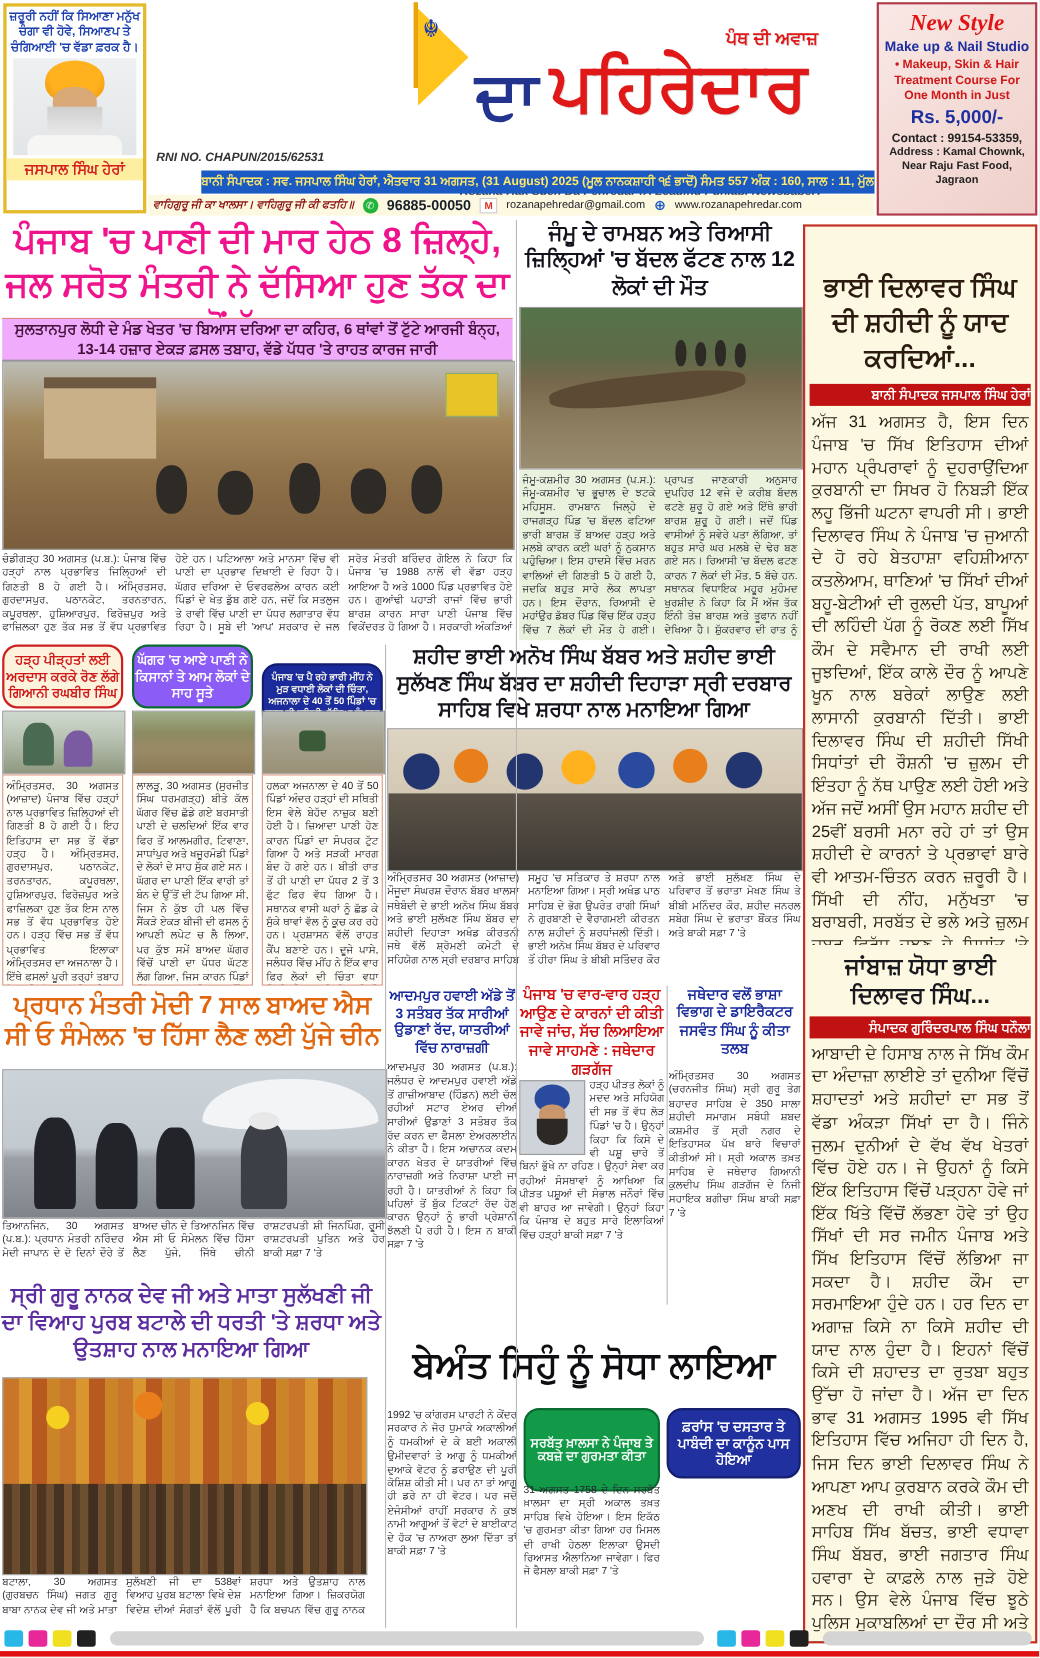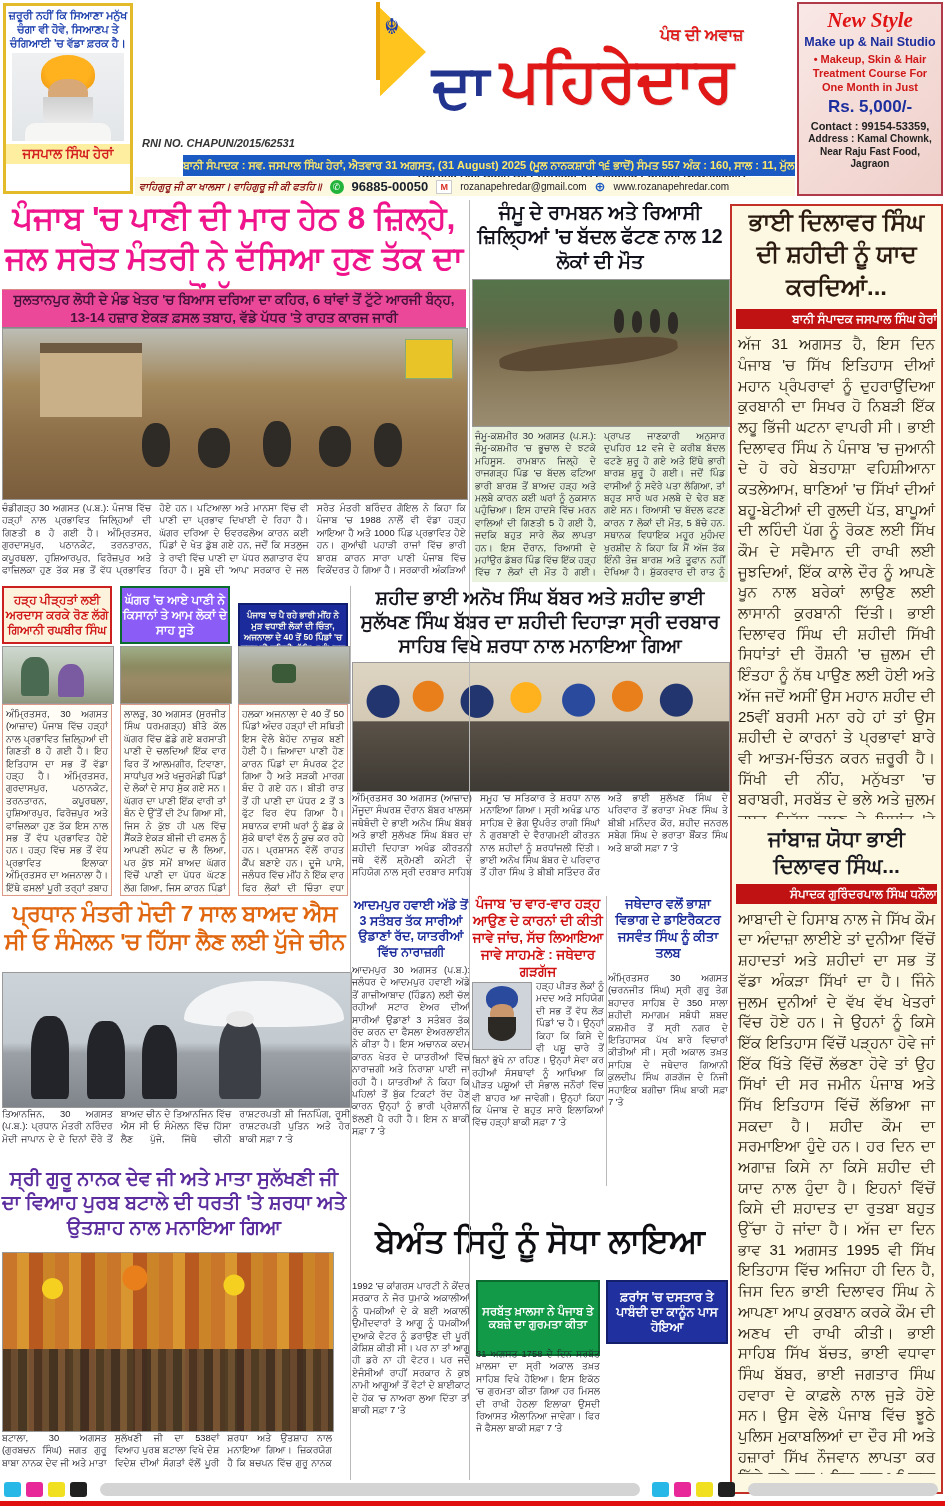--- a/index.html
+++ b/index.html
@@ -36,39 +36,39 @@
   .globe{color:#1b5ac2;font-weight:bold;font-size:13px;}
   #adBox{left:797px;top:2px;width:146px;height:194px;border:2px solid #b03a4a;box-sizing:border-box;background:linear-gradient(135deg,#f9e8e6 0%,#f3d9d4 60%,#efd0ca 100%);text-align:center;overflow:hidden;}
   #adTitle{font-family:"Liberation Serif","DejaVu Serif",serif;font-style:italic;font-weight:bold;font-size:21px;color:#e01414;margin-top:4px;}
   #adSub{color:#1d2f9e;font-weight:bold;font-size:12.5px;margin-top:2px;}
   #adLines{color:#d01818;font-weight:bold;font-size:11px;line-height:1.25;margin-top:4px;padding:0 3px;}
   #adPrice{color:#1d2f9e;font-weight:bold;font-size:17px;margin-top:3px;}
   #adContact{color:#222;font-weight:bold;font-size:11px;margin-top:3px;}
   #adAddr{color:#222;font-weight:bold;font-size:10px;line-height:1.25;margin-top:1px;padding:0 2px;}
   
   #leadHead{left:0;top:198px;width:468px;color:#f0148c;font-size:32px;}
-  #leadSub{left:2px;top:289px;width:464px;height:37px;background:#ec4899;color:#44123a;font-size:13.5px;font-weight:bold;line-height:1.3;display:flex;align-items:center;justify-content:center;border-top:1px solid #d88;border-bottom:1px solid #888;}
+  #leadSub{left:2px;top:289px;width:464px;height:37px;background:#f0abfc;color:#44123a;font-size:13.5px;font-weight:bold;line-height:1.3;display:flex;align-items:center;justify-content:center;border-top:1px solid #d88;border-bottom:1px solid #888;}
   #leadPhoto{left:2px;top:328px;width:464px;height:170px;background:linear-gradient(180deg,#bdbdb5 0%,#b0a68e 14%,#a3885c 32%,#8f714a 60%,#7a5d3c 100%);}
   .house{position:absolute;left:8%;top:8%;width:22%;height:38%;background:#c9b089;border-top:10px solid #6e5a42;}
   .fig{position:absolute;background:#2e2a26;border-radius:45%;}
   .sign{position:absolute;right:3%;top:6%;width:10%;height:22%;background:#e8c428;border:1px solid #8a7;}
   #leadBody{left:2px;top:502px;width:464px;height:80px;}
   
   #jamHead{left:472px;top:200px;width:256px;color:#12121c;font-size:19.5px;}
   #jamPhoto{left:472px;top:279px;width:256px;height:146px;background:linear-gradient(180deg,#55744a 0%,#5e6a48 30%,#77684c 46%,#8a7a5c 68%,#9a8d70 100%);}
   .debris{position:absolute;left:10%;top:42%;width:70%;height:18%;background:#5d4a34;border-radius:40%;transform:rotate(-6deg);}
   #jamBody{left:472px;top:427px;width:256px;height:155px;background:#e8f2dd;padding:3px;box-sizing:border-box;}
   
   #rightCol{left:730px;top:204px;width:213px;height:1290px;border:2px solid #c23028;background:#fdf8e2;box-sizing:border-box;overflow:hidden;}
-  .edHead1{color:#2a1a10;font-size:24px;font-weight:bold;text-align:center;line-height:1.35;padding:0 4px 6px;}
+  .edHead1{color:#2a1a10;font-size:24px;font-weight:bold;text-align:center;line-height:1.35;padding:0 4px 6px;margin-top:40px;}
   .redBar{background:#c01212;color:#fff;font-weight:bold;font-size:12px;text-align:right;padding:3px 0;margin:0 4px;}
   .edBody{font-size:15px;line-height:1.38;text-align:justify;color:#241c12;padding:5px 6px;overflow:hidden;}
   .edHead2{color:#18181e;font-size:21px;font-weight:bold;text-align:center;line-height:1.3;padding:6px 2px 4px;}
   
-  .sbox{position:absolute;box-sizing:border-box;}
+  .sbox{position:absolute;box-sizing:border-box;border-radius:14px;}
   .sboxTitle{display:flex;align-items:center;justify-content:center;text-align:center;font-weight:bold;box-sizing:border-box;}
   #b1t{left:2px;top:586px;width:110px;height:58px;background:#fdf3dc;border:2px solid #cc2020;color:#d01818;font-size:12px;line-height:1.25;}
   #b2t{left:120px;top:586px;width:110px;height:58px;background:#8b5cf6;border:2px solid #0a6a30;color:#fff;font-size:12px;line-height:1.25;}
   #b3t{left:238px;top:586px;width:110px;height:58px;background:#1c2b9b;border:2px solid #101d70;color:#ffe;font-size:8.6px;line-height:1.3;padding:1px;margin-top:17px;}
   #b1p{left:2px;top:646px;width:110px;height:56px;background:linear-gradient(180deg,#cfd8cf 0%,#b9c4b4 40%,#8f987f 100%);}
   #b2p{left:120px;top:646px;width:110px;height:56px;background:linear-gradient(180deg,#9fae88 0%,#8c8a60 35%,#9a8a66 60%,#8a7a55 100%);}
   #b3p{left:238px;top:646px;width:110px;height:56px;background:linear-gradient(180deg,#b8beb8 0%,#a7a28c 45%,#9a9078 100%);}
   .colBody{position:absolute;border:1px solid #d98;padding:3px;box-sizing:border-box;background:#fffdf6;}
   
   #babHead{left:352px;top:586px;width:376px;color:#14141c;font-size:19px;}

